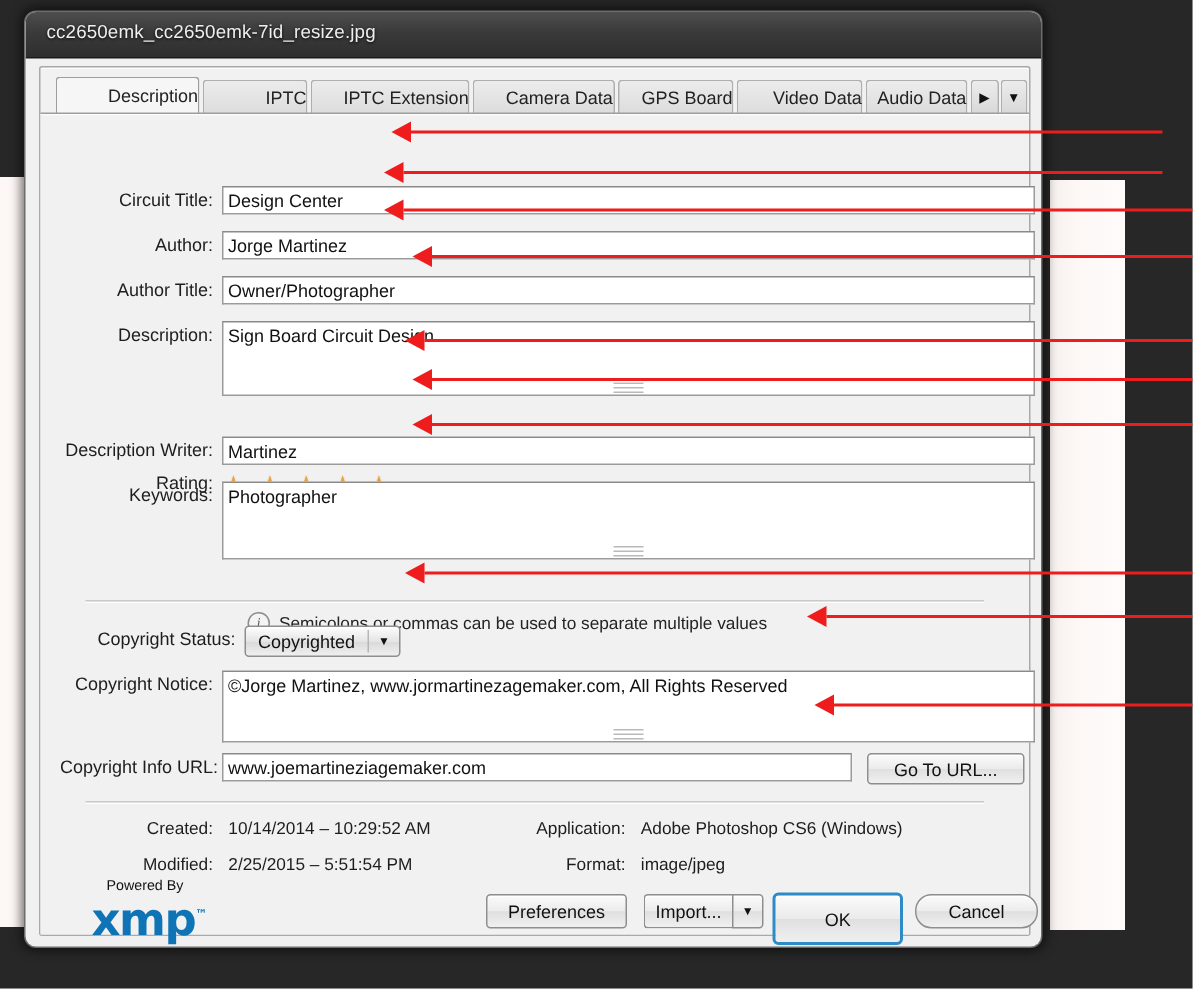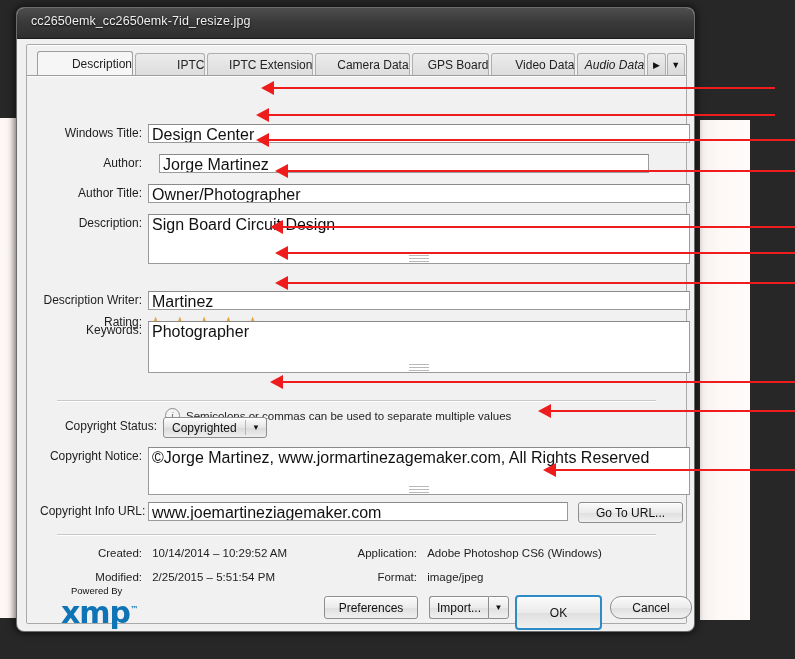--- a/index.html
+++ b/index.html
@@ -88,21 +88,21 @@
   .row{position:absolute;display:flex;align-items:flex-start;}
   .lbl{
     font-size:12px;color:#1d1d1d;text-align:right;
     width:108px;padding-right:6px;box-sizing:border-box;
     line-height:19px;white-space:nowrap;
   }
   .inp{
     background:#fff;border:1px solid #9b9b9b;
     border-top-color:#8a8a8a;
     box-sizing:border-box;
-    font-size:16px;color:#111;
+    font-size:12px;color:#111;
     padding:2px 3px;line-height:15px;
     overflow:hidden;
   }
   .ta{position:relative;}
   .grip{
     position:absolute;bottom:2px;left:50%;transform:translateX(-50%);
     width:20px;height:6px;
   }
   .grip i{display:block;height:1px;background:#b9b9b9;margin-bottom:2px;}
   
@@ -188,41 +188,41 @@
 
   <div id="panel">
 
     <div id="tabstrip">
       <div class="tab active" style="width:105px;padding:0;"><span>Description</span></div>
       <div class="tab" style="width:77px;padding:0;"><span>IPTC</span></div>
       <div class="tab" style="width:116px;padding:0;"><span>IPTC Extension</span></div>
       <div class="tab" style="width:103px;padding:0;"><span>Camera Data</span></div>
       <div class="tab" style="width:85px;padding:0;"><span>GPS Board</span></div>
       <div class="tab" style="width:92px;padding:0;"><span>Video Data</span></div>
-      <div class="tab" style="width:74px;padding:0;font-style:italic;"><span>Audio Data</span></div>
+      <div class="tab" style="width:74px;padding:0;"><span>Audio Data</span></div>
       <div class="navbtn">
           <span>▶</span>
         </div>
       <div class="navbtn">
           <span>▼</span>
         </div>
     </div>
     <div id="tabline"></div>
     <div id="tabline2"></div>
 
     <div id="form">
 
       <div class="row" style="left:13px;top:47px;">
-        <div class="lbl">Windows Title:</div>
+        <div class="lbl">Circuit Title:</div>
         <div class="inp" style="width:542px;height:19px;">Design Center</div>
       </div>
 
       <div class="row" style="left:13px;top:77px;">
         <div class="lbl">Author:</div>
-        <div class="inp" style="width:490px;height:19px;margin-left:11px;">Jorge Martinez</div>
+        <div class="inp" style="width:542px;height:19px;">Jorge Martinez</div>
       </div>
 
       <div class="row" style="left:13px;top:107px;">
         <div class="lbl">Author Title:</div>
         <div class="inp" style="width:542px;height:19px;">Owner/Photographer</div>
       </div>
 
       <div class="row" style="left:13px;top:137px;">
         <div class="lbl">Description:</div>
         <div class="inp ta" style="width:542px;height:50px;">

